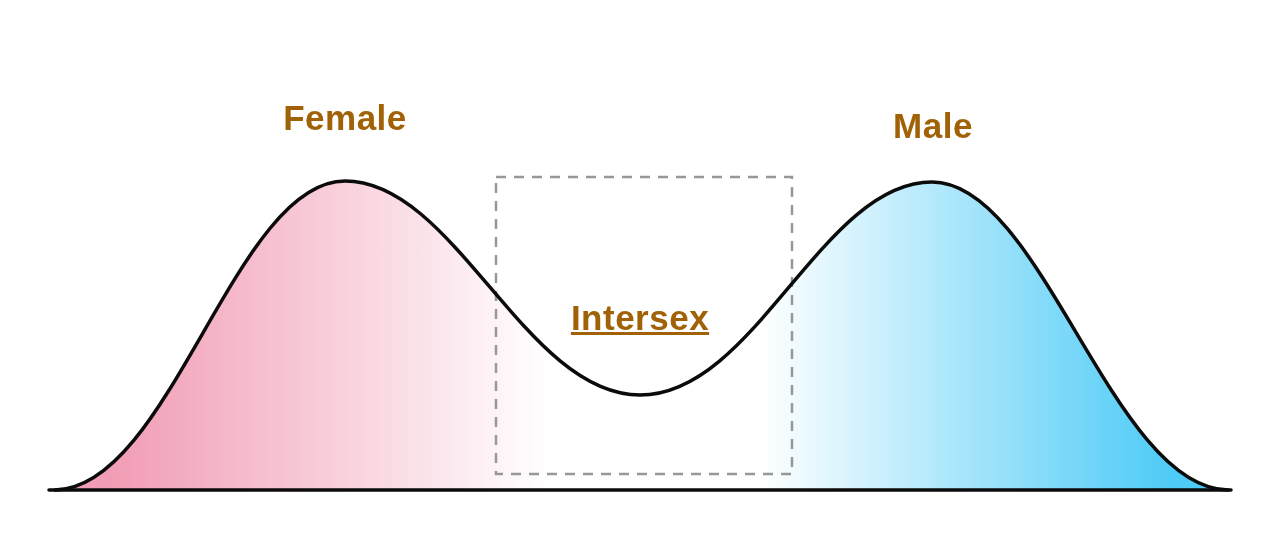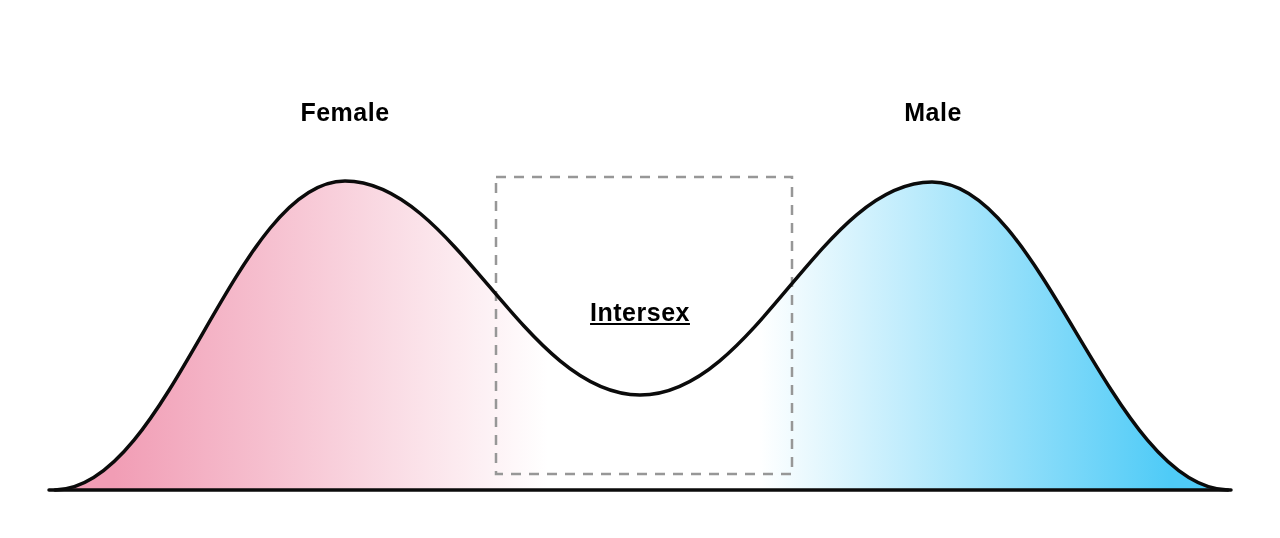--- a/index.html
+++ b/index.html
@@ -15,30 +15,30 @@
     overflow: hidden;
     font-family: "Liberation Sans", sans-serif;
   }
   .canvas svg {
     position: absolute;
     left: 0;
     top: 0;
   }
   .label {
     position: absolute;
-    color: #000000;
-    font-size: 25px;
+    color: #a16207;
+    font-size: 35px;
     font-weight: 600;
     letter-spacing: 0.5px;
     text-align: center;
     white-space: nowrap;
     user-select: none;
   }
   #female-label   { left: 245px; top: 98px;  width: 200px; }
-  #male-label     { left: 833px; top: 98px;  width: 200px; }
+  #male-label     { left: 833px; top: 106px;  width: 200px; }
   #intersex-label { left: 540px; top: 298px; width: 200px; text-decoration: underline; }
 </style>
 </head>
 <body>
 
 <div class="canvas">
 
   <svg width="1280" height="538" viewBox="0 0 1280 538">
     <defs>
       <linearGradient id="fillGrad" x1="0" y1="0" x2="1" y2="0">

